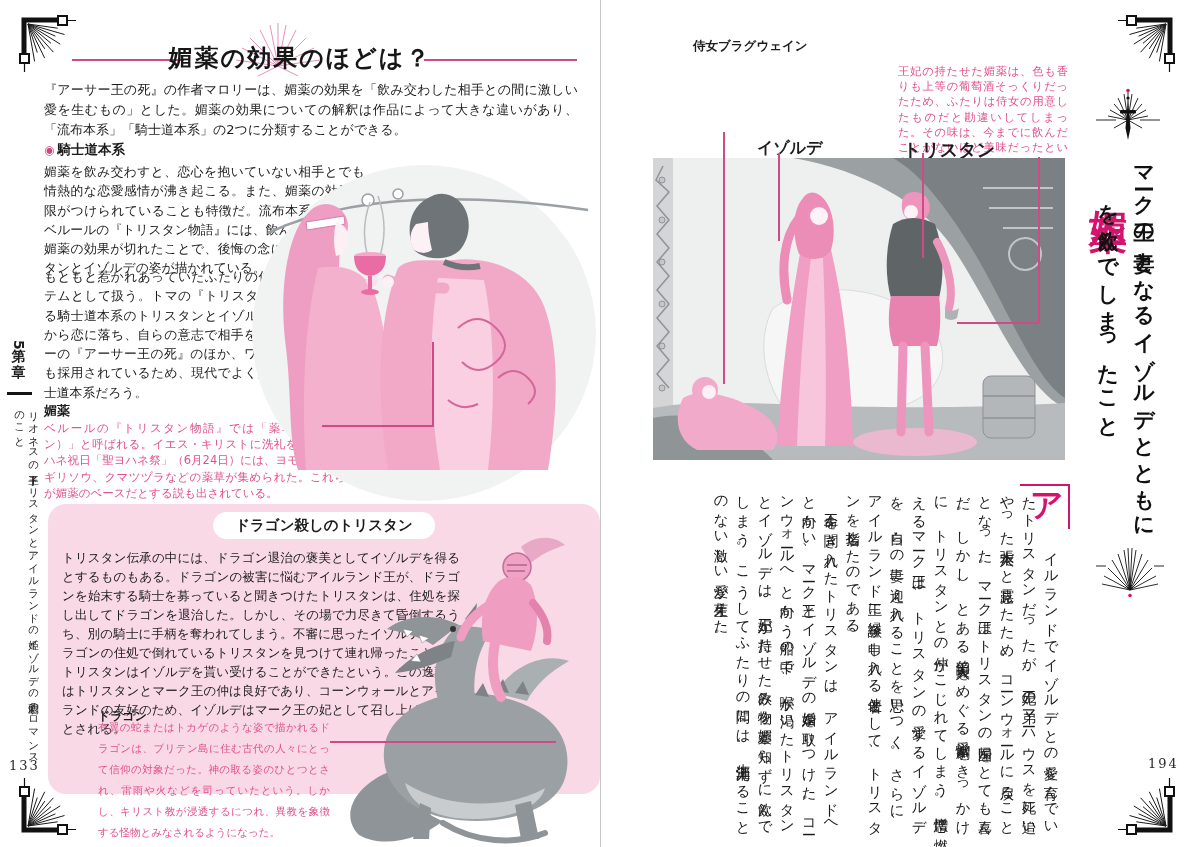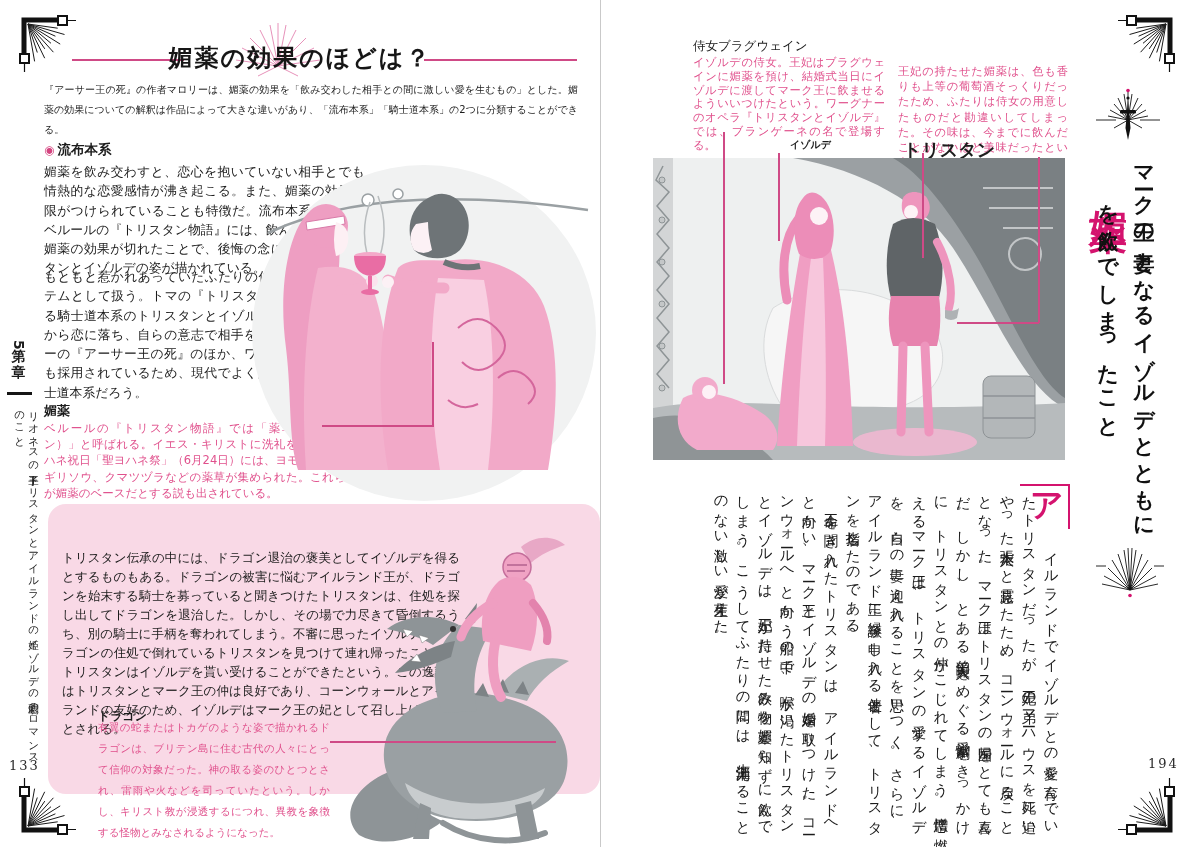--- a/index.html
+++ b/index.html
@@ -25,21 +25,21 @@
   .pn-left{left:9px;top:758px;}
   .pn-right{left:1148px;top:756px;}
 
   .heading{left:0;top:42px;width:600px;text-align:center;font-weight:bold;font-size:24px;letter-spacing:2px;color:#161616;z-index:3;}
   .heading .hl{position:relative;z-index:3;text-align:right;}
   .rule{height:2px;background:#cf4a86;z-index:2;}
   .rule-l{left:72px;top:59px;width:112px;}
   .rule-r{left:424px;top:59px;width:153px;}
   .hburst{left:228px;top:20px;z-index:1;}
 
-  .intro{left:44px;top:80px;width:534px;font-size:10px;line-height:20px;text-align:justify;}
+  .intro{left:44px;top:80px;width:534px;font-size:13px;line-height:20px;text-align:justify;}
 
   .sec{width:334px;text-align:justify;}
   .sec-title{font-weight:bold;font-size:13.5px;margin-bottom:3px;}
   .sec-bullet{color:#d4447f;font-size:12px;margin-right:3px;}
   .sec-body{font-size:12.8px;line-height:19.3px;}
   .sec1{left:44px;top:141px;}
   .sec2{left:44px;top:267px;}
 
   .pnote-label{left:44px;top:402px;font-weight:bold;font-size:13px;}
   .pnote-body{left:44px;top:420px;width:302px;font-size:11.5px;line-height:16.2px;color:#e0508c;text-align:justify;}
@@ -53,24 +53,24 @@
 
   .dbox{left:48px;top:504px;width:552px;height:290px;background:#f9d9e6;border-radius:18px;z-index:0;}
   .dbox-title{position:absolute;left:50%;top:8px;transform:translateX(-50%);background:#ffffff;border-radius:15px;
               padding:4px 22px;font-weight:bold;font-size:14.5px;white-space:nowrap;}
   .dbox-body{position:absolute;left:14px;top:44px;width:398px;font-size:12.5px;line-height:19px;text-align:justify;}
   .dnote-label{position:absolute;left:50px;top:204px;font-weight:bold;font-size:12px;}
   .dnote-body{position:absolute;left:50px;top:213px;width:232px;font-size:10.5px;line-height:21px;color:#e0508c;text-align:justify;}
   .illo3{left:325px;top:533px;z-index:2;}
 
   
-  .maid-label{left:693px;top:38px;font-weight:normal;font-size:12.5px;}
+  .maid-label{left:693px;top:38px;font-weight:bold;font-size:12.5px;}
   .maid-body{left:693px;top:56px;width:192px;font-size:11.3px;line-height:13.8px;color:#e0508c;text-align:justify;}
   .rpot-body{left:898px;top:64px;width:170px;font-size:11.3px;line-height:15.2px;color:#e0508c;text-align:justify;}
-  .isolde-label{left:757px;top:138px;font-weight:bold;font-size:10px;margin-left:33px;}
+  .isolde-label{left:757px;top:138px;font-weight:bold;font-size:16px;}
   .tristan-label{left:903px;top:138px;font-weight:bold;font-size:18px;}
   .vptr{width:1.5px;background:#cf4a86;z-index:4;}
   .vptr-maid{left:723px;top:132px;height:252px;}
   .vptr-isolde{left:778px;top:153px;height:88px;}
   .vptr-tristan{left:922px;top:153px;height:105px;}
   .vptr-cup{left:1038px;top:157px;height:166px;}
   .hptr-cup{left:957px;top:322px;width:82px;height:1.5px;background:#cf4a86;z-index:4;}
 
   .illo2{left:653px;top:158px;z-index:1;}
 
@@ -139,21 +139,21 @@
   </svg>
   <div class="abs rule rule-l"></div>
   <div class="abs rule rule-r"></div>
   <div class="abs heading serif">
     <span>媚薬の</span><span class="hl">効果</span><span>のほどは？</span>
   </div>
 
   <div class="abs intro gothic">『アーサー王の死』の作者マロリーは、媚薬の効果を「飲み交わした相手との間に激しい愛を生むもの」とした。媚薬の効果についての解釈は作品によって大きな違いがあり、「流布本系」「騎士道本系」の2つに分類することができる。</div>
 
   <div class="abs sec sec1">
-    <div class="sec-title"><span class="sec-bullet">◉</span><span>流布本系</span></div>
+    <div class="sec-title"><span class="sec-bullet">◉</span><span>騎士道本系</span></div>
     <div class="sec-body">媚薬を飲み交わすと、恋心を抱いていない相手とでも、情熱的な恋愛感情が沸き起こる。また、媚薬の効果に期限がつけられていることも特徴だ。流布本系を代表するベルールの『トリスタン物語』には、飲んでから3年後に媚薬の効果が切れたことで、後悔の念に襲われるトリスタンとイゾルデの姿が描かれている。</div>
   </div>
 
   <div class="abs sec sec2">
     <div class="sec-body">もともと惹かれあっていたふたりの仲を強固にするアイテムとして扱う。トマの『トリスタン物語』に代表される騎士道本系のトリスタンとイゾルデは、出会いの場面から恋に落ち、自らの意志で相手を選んでいる。マロリーの『アーサー王の死』のほか、ワーグナーのオペラにも採用されているため、現代でよく知られているのは騎士道本系だろう。</div>
   </div>
 
   <div class="abs pnote-label gothic">媚薬</div>
   <div class="abs pnote-body gothic">ベルールの『トリスタン物語』では「薬草酒（ワイン）」と呼ばれる。イエス・キリストに洗礼を授けたヨハネ祝日「聖ヨハネ祭」（6月24日）には、ヨモギ、オトギリソウ、クマツヅラなどの薬草が集められた。これらが媚薬のベースだとする説も出されている。</div>
   <div class="abs ptr ptr-potion-h"></div>
@@ -180,20 +180,21 @@
     <path d="M196,150 Q160,150 140,142" stroke="#f2a9c8" stroke-width="11" fill="none" stroke-linecap="round"></path>
     <circle cx="140" cy="144" r="6" fill="#fcf1f5"></circle>
     <path d="M196,124 Q214,132 232,128" stroke="#6e7477" stroke-width="6" fill="none"></path>
     <ellipse cx="122" cy="118" rx="16" ry="4" fill="#f4a9c9"></ellipse>
     <path d="M106,118 Q106,136 122,138 Q138,136 138,118 Z" fill="#e96da4"></path>
     <rect x="120" y="138" width="4" height="14" fill="#e96da4"></rect>
     <ellipse cx="122" cy="154" rx="9" ry="3" fill="#e96da4"></ellipse>
   </svg>
 
   <div class="abs dbox">
+    <div class="dbox-title gothic">ドラゴン殺しのトリスタン</div>
     <div class="dbox-body gothic">トリスタン伝承の中には、ドラゴン退治の褒美としてイゾルデを得るとするものもある。ドラゴンの被害に悩むアイルランド王が、ドラゴンを始末する騎士を募っていると聞きつけたトリスタンは、住処を探し出してドラゴンを退治した。しかし、その場で力尽きて昏倒するうち、別の騎士に手柄を奪われてしまう。不審に思ったイゾルデが、ドラゴンの住処で倒れているトリスタンを見つけて連れ帰ったことで、トリスタンはイゾルデを貰い受けることができたという。この逸話ではトリスタンとマーク王の仲は良好であり、コーンウォールとアイルランドの友好のため、イゾルデはマーク王の妃として召し上げられたとされる。</div>
     <div class="dnote-label">ドラゴン</div>
     <div class="dnote-body">有翼の蛇またはトカゲのような姿で描かれるドラゴンは、ブリテン島に住む古代の人々にとって信仰の対象だった。神の取る姿のひとつとされ、雷雨や火などを司っていたという。しかし、キリスト教が浸透するにつれ、異教を象徴する怪物とみなされるようになった。</div>
   </div>
   <div class="abs ptr ptr-dragon"></div>
 
   <svg class="abs illo3" width="280" height="312" viewBox="0 0 280 312">
     <path d="M66,238 C30,252 14,282 34,302 C58,316 96,306 118,288 C100,282 80,262 66,238 Z" fill="#8e9497"></path>
     <path d="M118,290 C150,310 190,312 220,300" stroke="#8e9497" stroke-width="6" fill="none" stroke-linecap="round"></path>
     <path d="M60,210 C70,170 130,150 180,165 C230,178 250,210 240,245 C230,280 170,295 120,285 C85,278 52,250 60,210 Z" fill="#9aa0a3"></path>
@@ -210,21 +211,20 @@
     <path d="M196,14 C210,2 228,2 240,12 C228,16 214,22 206,30 Z" fill="#e8a8c6"></path>
     <circle cx="192" cy="34" r="14" fill="#f0a3c4" stroke="#c46e9b" stroke-width="1.5"></circle>
     <path d="M182,32 H202 M182,38 H200" stroke="#b3638f" stroke-width="1.5"></path>
     <path d="M174,48 C160,60 154,84 158,108 L206,118 C214,96 214,70 206,52 C196,42 184,42 174,48 Z" fill="#ef9ec1"></path>
     <path d="M168,70 C150,80 140,92 136,104" stroke="#ef9ec1" stroke-width="9" fill="none" stroke-linecap="round"></path>
     <path d="M208,70 C220,84 224,96 222,108" stroke="#e383ad" stroke-width="8" fill="none" stroke-linecap="round"></path>
     <path d="M170,110 C166,130 168,150 176,164" stroke="#ef9ec1" stroke-width="10" fill="none" stroke-linecap="round"></path>
   </svg>
 
   <div class="abs maid-label gothic">侍女ブラグウェイン</div>
-  <div class="abs maid-body gothic">イゾルデの侍女。王妃はブラグウェインに媚薬を預け、結婚式当日にイゾルデに渡してマーク王に飲ませるよういいつけたという。ワーグナーのオペラ『トリスタンとイゾルデ』では、ブランゲーネの名で登場する。</div>
   <div class="abs rpot-body gothic">王妃の持たせた媚薬は、色も香りも上等の葡萄酒そっくりだったため、ふたりは侍女の用意したものだと勘違いしてしまった。その味は、今までに飲んだことがないほど美味だったという。</div>
   <div class="abs isolde-label gothic">イゾルデ</div>
   <div class="abs tristan-label gothic">トリスタン</div>
   <div class="abs vptr vptr-maid"></div>
   <div class="abs vptr vptr-isolde"></div>
   <div class="abs vptr vptr-tristan"></div>
   <div class="abs vptr vptr-cup"></div>
   <div class="abs hptr-cup"></div>
 
   <svg class="abs illo2" width="412" height="302" viewBox="0 0 412 302">

